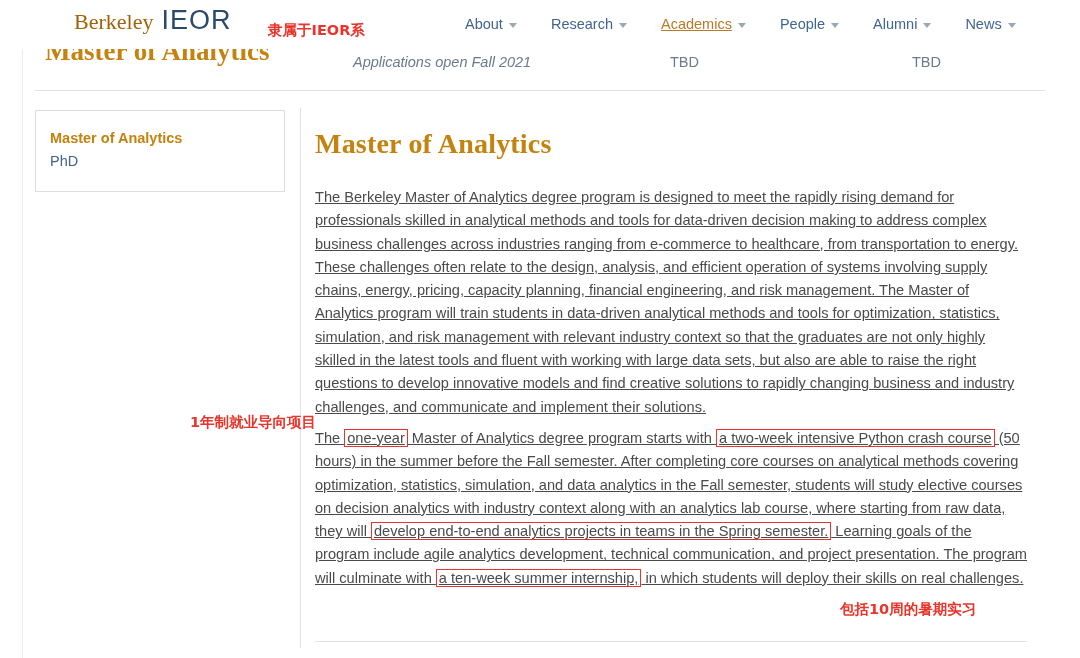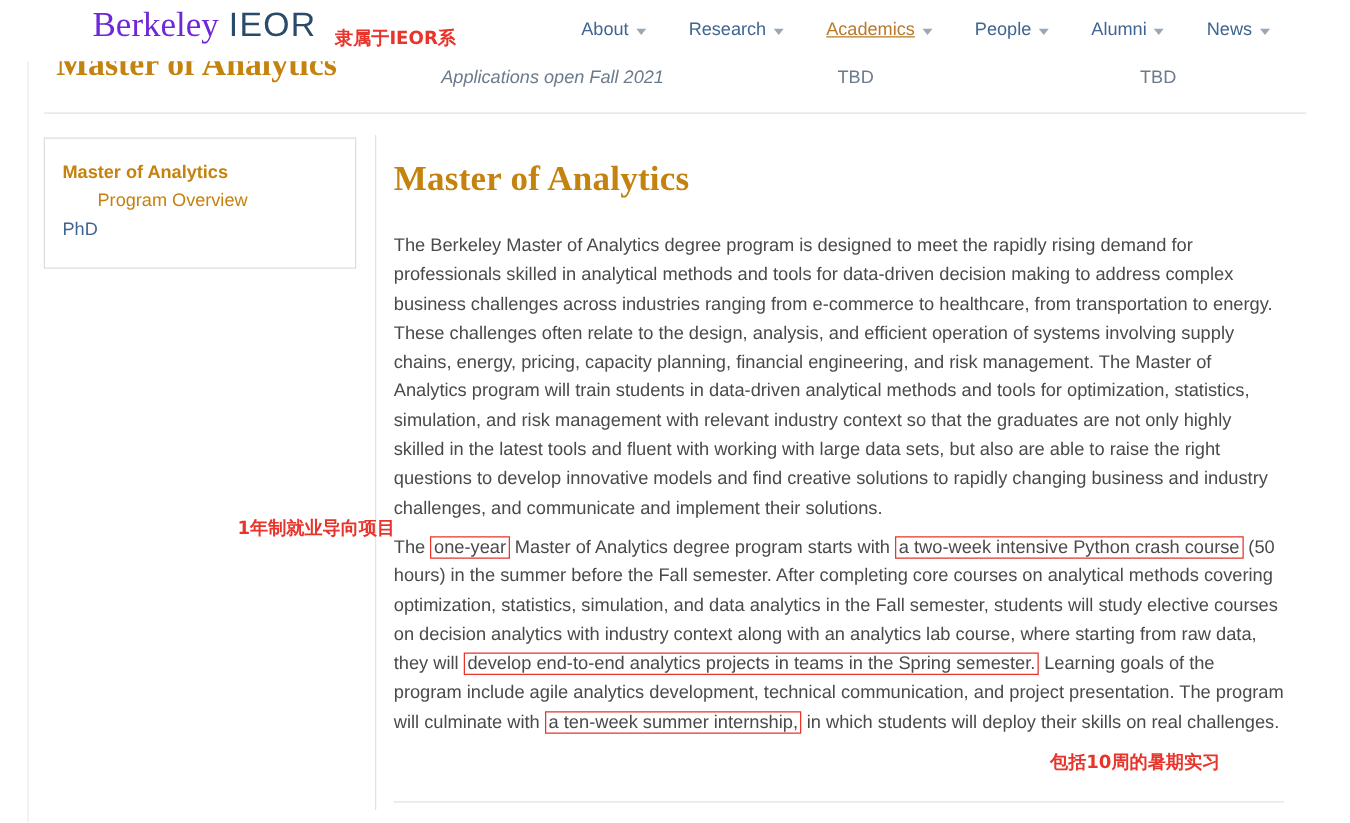--- a/index.html
+++ b/index.html
@@ -28,22 +28,22 @@
     border-bottom: 1px solid transparent;
   }
   .brand {
     position: absolute;
     left: 74px;
     top: 5px;
     white-space: nowrap;
   }
   .brand-berkeley {
     font-family: "Liberation Serif", serif;
-    font-size: 28px;
-    color: #6d28d9;
+    font-size: 22px;
+    color: #a16207;
     letter-spacing: 0px;
   }
   .brand-ieor {
     font-family: "Liberation Sans", sans-serif;
     font-size: 27px;
     color: #2a4a6b;
     letter-spacing: 1px;
     margin-left: 8px;
   }
   .nav {
@@ -178,20 +178,21 @@
     margin: 20px 0 26px 0;
     letter-spacing: 0.2px;
   }
   .para {
     font-size: 14.6px;
     line-height: 23.3px;
     color: #4a4a4a;
     margin: 0 0 8px 0;
     width: 712px;
     text-align: left;
+    text-decoration: underline;
   }
   .boxed {
     border: 1.5px solid #e8342a;
     padding: 0 2px;
     display: inline;
     text-align: center;
   }
   .content-bottom-rule {
     position: absolute;
     left: 14px;
@@ -256,21 +257,20 @@
     </div>
   </div>
 </div>
 
 <div class="anno-red" id="anno-ieor">隶属于IEOR系</div>
 <div class="anno-red" id="anno-oneyear">1年制就业导向项目</div>
 <div class="anno-red" id="anno-intern">包括10周的暑期实习</div>
 
 <div class="sidebar">
   <div class="side-item head">Master of Analytics</div>
-  <div class="side-item sub">Program Overview</div>
   <div class="side-item">PhD</div>
 </div>
 
 <div class="content">
   <div class="content-title">Master of Analytics</div>
   <p class="para">The Berkeley Master of Analytics degree program is designed to meet the rapidly rising demand for professionals skilled in analytical methods and tools for data-driven decision making to address complex business challenges across industries ranging from e-commerce to healthcare, from transportation to energy. These challenges often relate to the design, analysis, and efficient operation of systems involving supply chains, energy, pricing, capacity planning, financial engineering, and risk management. The Master of Analytics program will train students in data-driven analytical methods and tools for optimization, statistics, simulation, and risk management with relevant industry context so that the graduates are not only highly skilled in the latest tools and fluent with working with large data sets, but also are able to raise the right questions to develop innovative models and find creative solutions to rapidly changing business and industry challenges, and communicate and implement their solutions.</p>
   <p class="para"><span>The </span><span class="boxed">one-year</span><span> Master of Analytics degree program starts with </span><span class="boxed">a two-week intensive Python crash course</span><span> (50 hours) in the summer before the Fall semester. After completing core courses on analytical methods covering optimization, statistics, simulation, and data analytics in the Fall semester, students will study elective courses on decision analytics with industry context along with an analytics lab course, where starting from raw data, they will </span><span class="boxed">develop end-to-end analytics projects in teams in the Spring semester.</span><span> Learning goals of the program include agile analytics development, technical communication, and project presentation. The program will culminate with </span><span class="boxed">a ten-week summer internship,</span><span> in which students will deploy their skills on real challenges.</span></p>
   <div class="content-bottom-rule"></div>
 </div>
 

